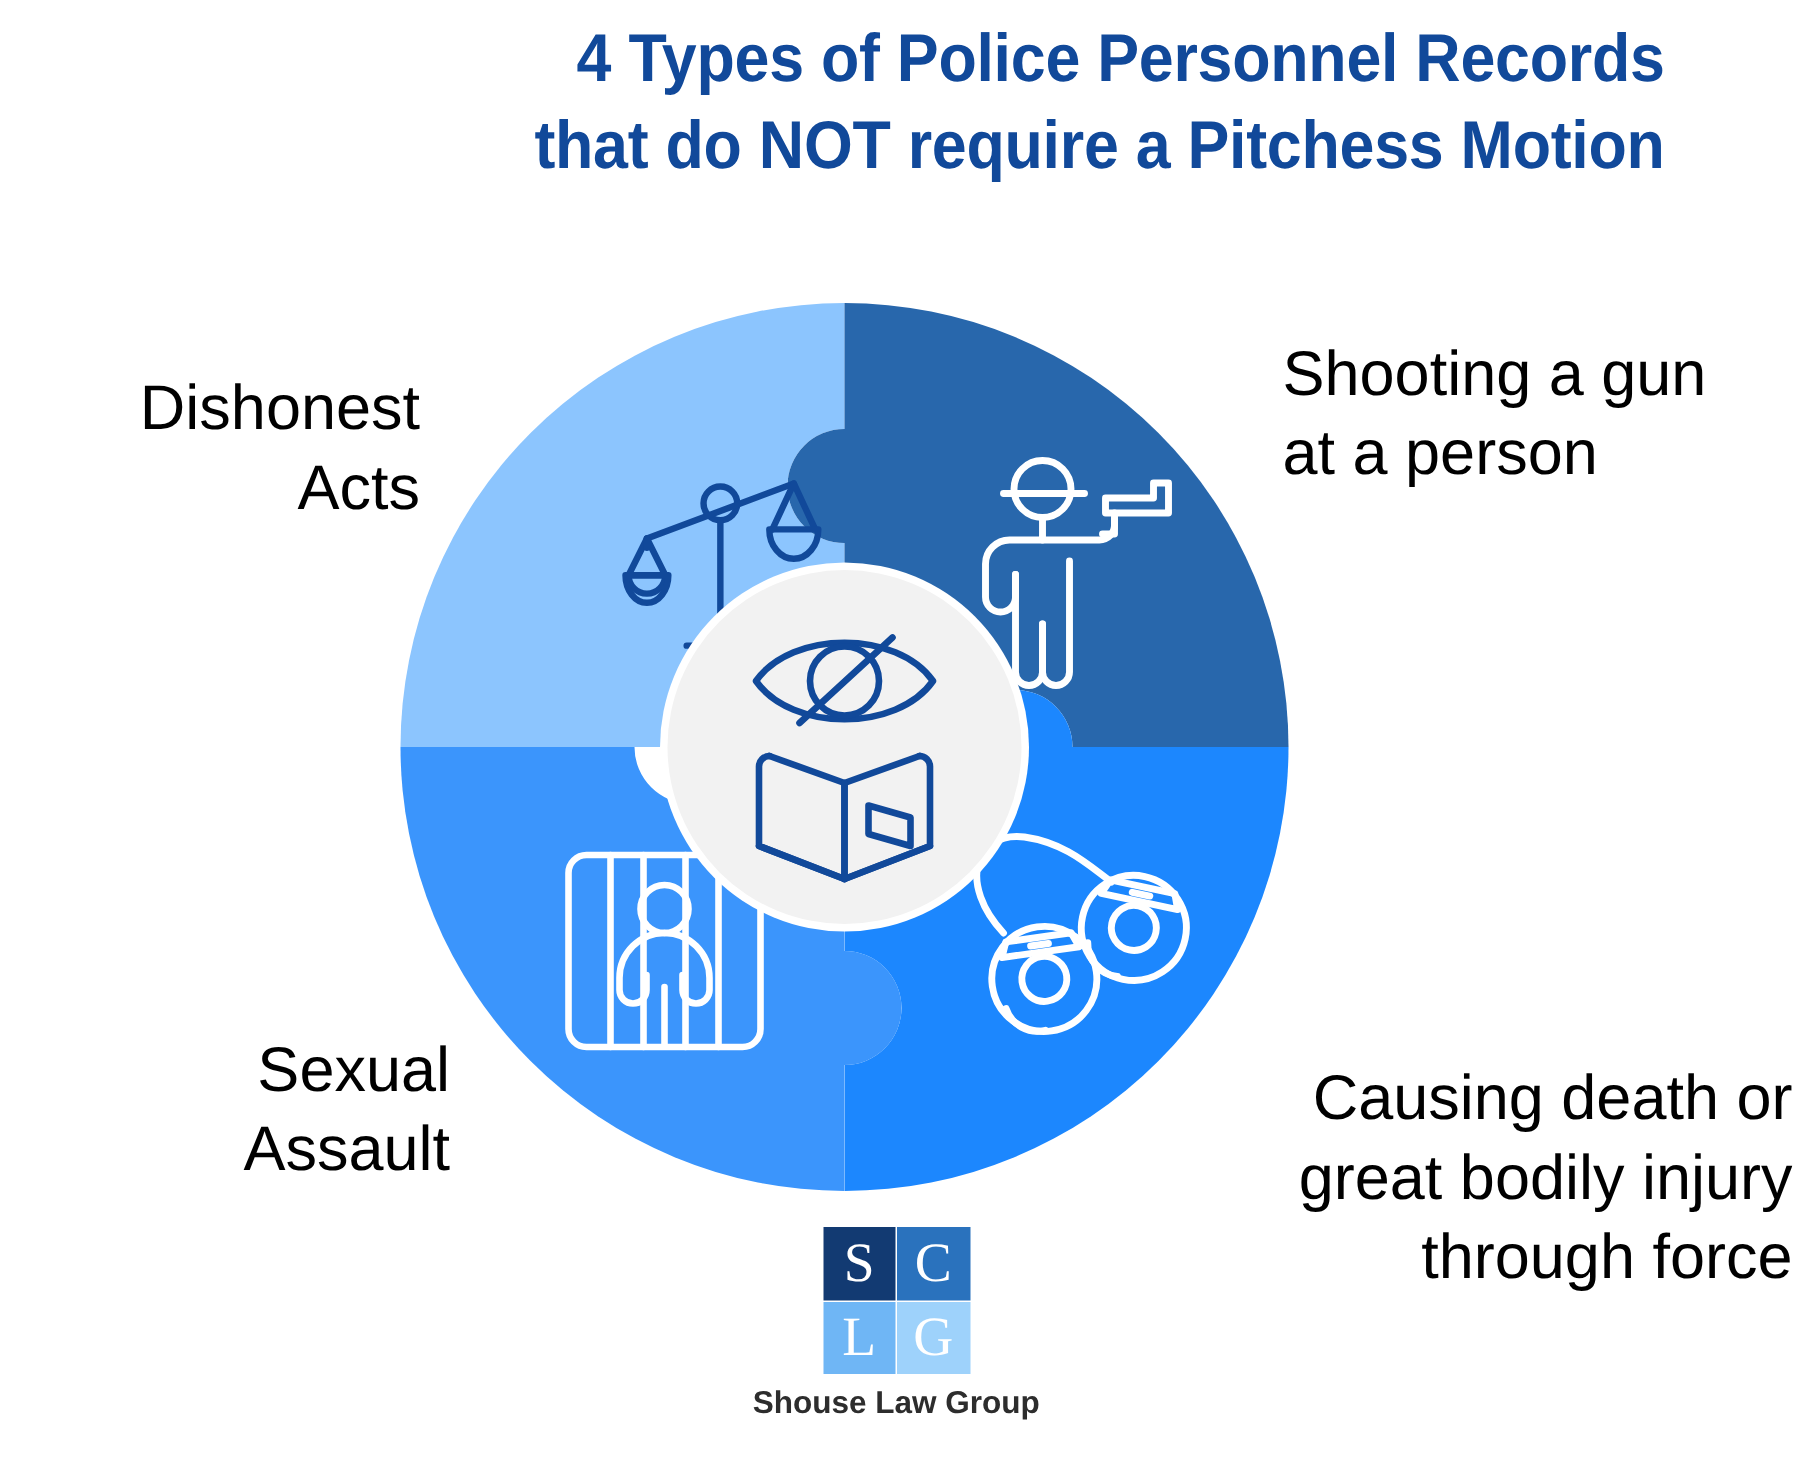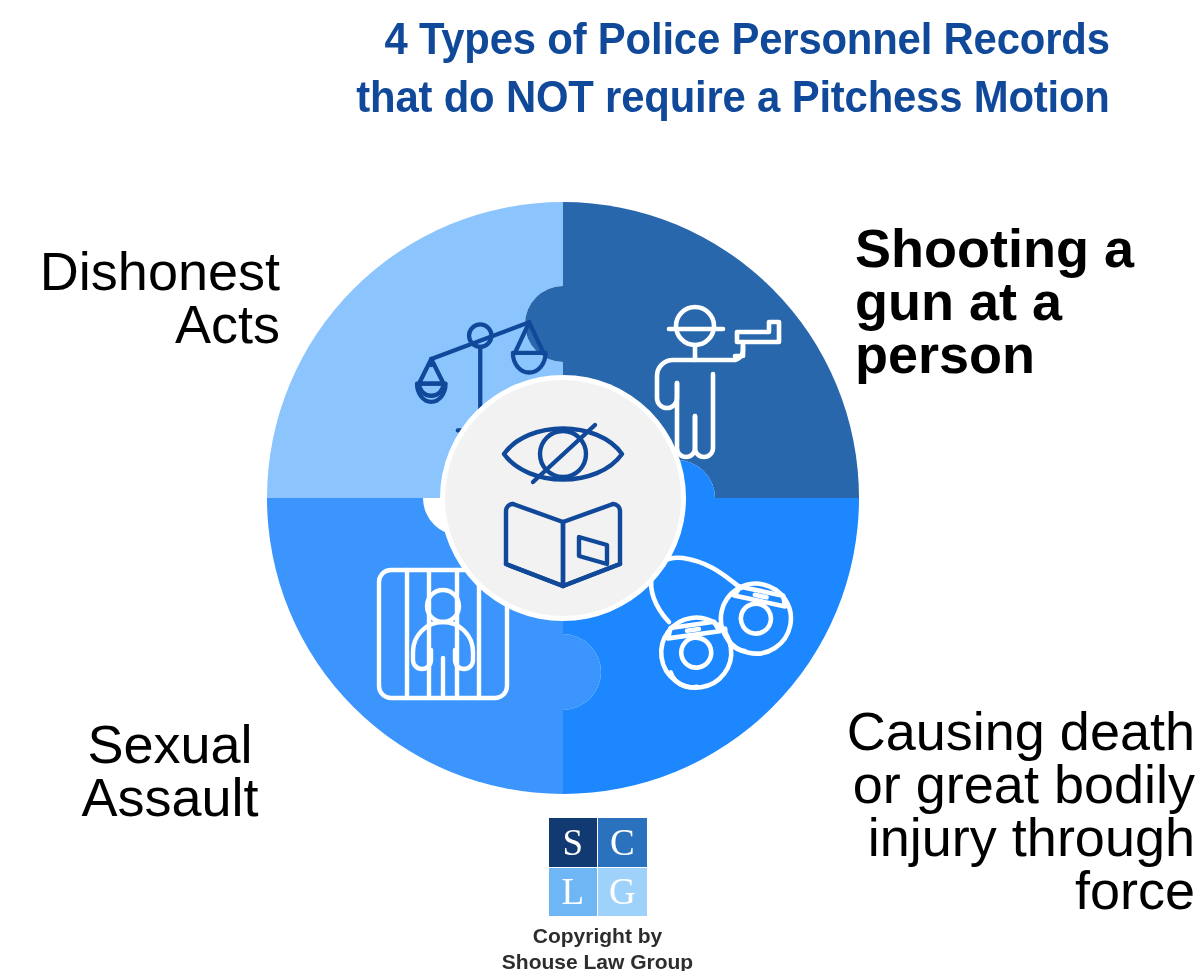--- a/index.html
+++ b/index.html
@@ -43,44 +43,42 @@
     top: 198px;
     width: 600px;
     height: 600px;
   }
   #wheel svg { display: block; }
 
   
   .side-label {
     position: absolute;
     color: #000000;
-    font-size: 54px;
+    font-size: 42px;
     line-height: 53px;
     font-family: "Liberation Sans", sans-serif;
     font-weight: normal;
   }
   #label-dishonest-acts {
     left: 20px;
     top: 245px;
     width: 260px;
     text-align: right;
   }
   #label-shooting {
     left: 855px;
     top: 222px;
     width: 290px;
     text-align: left;
-    font-weight: bold;
   }
   #label-sexual-assault {
     left: 40px;
     top: 686px;
     width: 260px;
-    text-align: center;
-    margin-top: 32px;
+    text-align: right;
   }
   #label-causing-death {
     left: 800px;
     top: 705px;
     width: 395px;
     text-align: right;
   }
 
   
   #footer {
@@ -310,16 +308,15 @@
 <div class="side-label" id="label-causing-death">Causing death or great bodily injury through force</div>
 
 <div id="footer">
   <div id="logo-grid">
     <div class="logo-cell" id="logo-cell-s">S</div>
     <div class="logo-cell" id="logo-cell-c">C</div>
     <div class="logo-cell" id="logo-cell-l">L</div>
     <div class="logo-cell" id="logo-cell-g">G</div>
   </div>
   <div id="copyright">
-    <div>Copyright by</div>
     <div>Shouse Law Group</div>
   </div>
 </div>
 
 </body></html>

